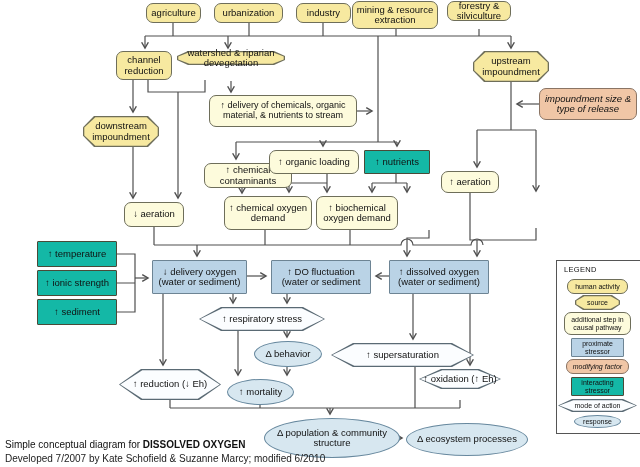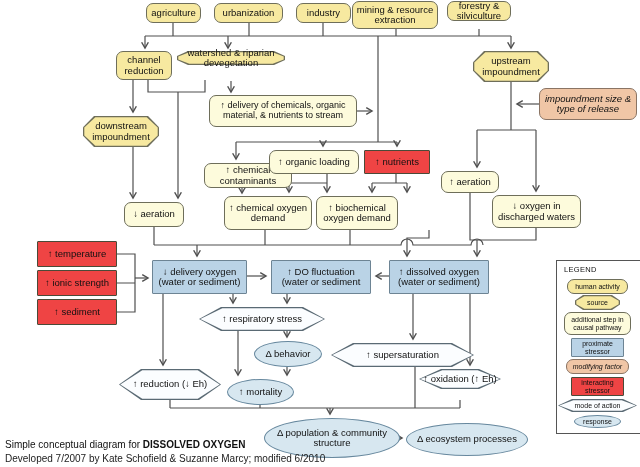--- a/index.html
+++ b/index.html
@@ -3,21 +3,21 @@
 <meta charset="utf-8">
 <style>
   html,body{margin:0;padding:0;background:#fff;}
   #stage{position:relative;width:640px;height:467px;background:#ffffff;overflow:hidden;
          font-family:"Liberation Sans",sans-serif;color:#111;}
   #wires{position:absolute;left:0;top:0;z-index:1;}
   .node{position:absolute;z-index:2;display:flex;align-items:center;justify-content:center;
         text-align:center;font-size:9.5px;line-height:1.1;box-sizing:border-box;padding:1px 2px;}
   .y   {background:#f7e9a0;border:1.2px solid #6e6e5a;border-radius:7px;}
   .pale{background:#fdfbdc;border:1.2px solid #6e6e5a;border-radius:7px;}
-  .gold{background:#ef4444;border:1.4px solid #4a4a38;border-radius:1px;}
+  .gold{background:#14b8a6;border:1.4px solid #4a4a38;border-radius:1px;}
   .blue{background:#bad3e6;border:1.2px solid #6d8494;border-radius:1px;}
   .salmon{background:#f0c6a6;border:1.2px solid #8a7464;border-radius:7px;font-style:italic;}
   .ell {background:#d7e7f0;border:1.2px solid #67889e;border-radius:50%;}
   
   .clipshape{padding:0;}
   .clipshape .bg,.clipshape .fg{position:absolute;}
   .clipshape .bg{inset:0;background:#6e6e5a;}
   .clipshape .fg{inset:1.3px;background:#f7e9a0;}
   .hexw .bg{background:#5a6a74;}
   .hexw .fg{background:#fbfdff;}
@@ -165,23 +165,20 @@
     </div>
   <div class="node pale" style="left:269px;top:150px;width:90px;height:24px;">
       <span>↑ organic loading</span>
     </div>
   <div class="node gold" style="left:364px;top:150px;width:66px;height:24px;">
       <span>↑ nutrients</span>
     </div>
   <div class="node pale" style="left:441px;top:171px;width:58px;height:22px;">
       <span>↑ aeration</span>
     </div>
-  <div class="node pale" style="left:492px;top:195px;width:89px;height:33px;">
-      <span>↓ oxygen in discharged waters</span>
-    </div>
   <div class="node pale" style="left:224px;top:196px;width:88px;height:34px;">
       <span>↑ chemical oxygen demand</span>
     </div>
   <div class="node pale" style="left:316px;top:196px;width:82px;height:34px;">
       <span>↑ biochemical oxygen demand</span>
     </div>
   <div class="node pale" style="left:124px;top:202px;width:60px;height:25px;">
       <span>↓ aeration</span>
     </div>
 

